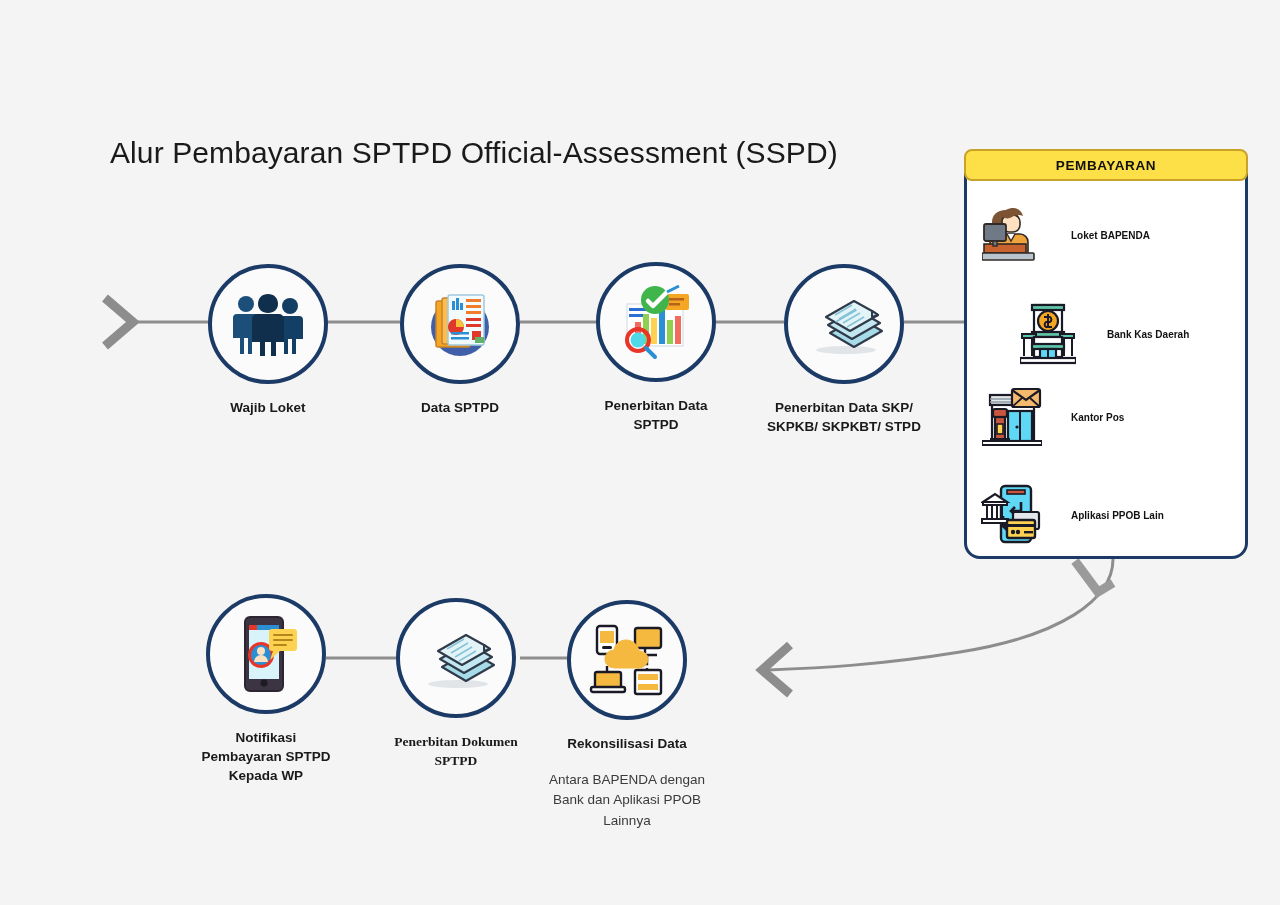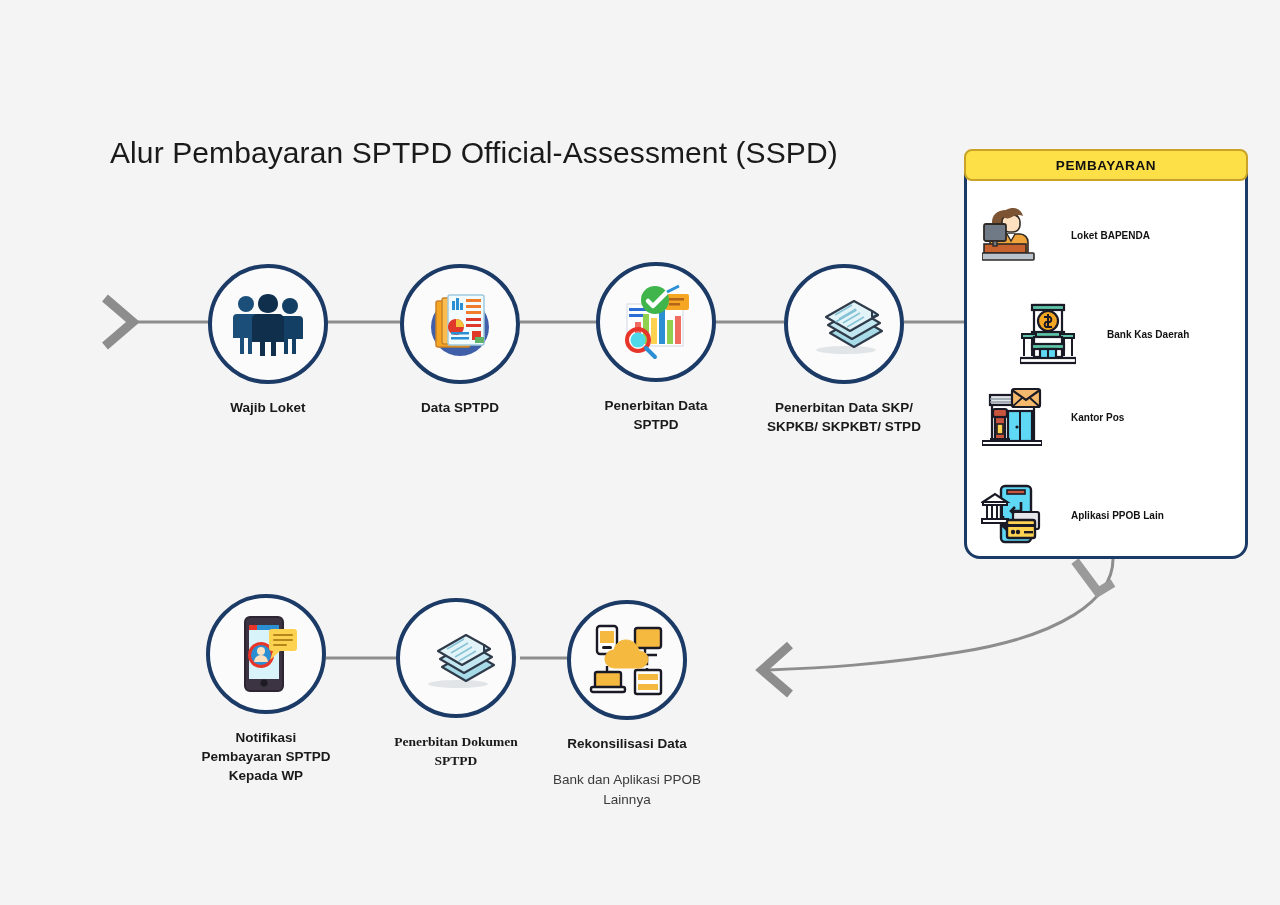--- a/index.html
+++ b/index.html
@@ -364,20 +364,21 @@
           <rect x="51" y="62" width="20" height="6" fill="#f5b940"></rect>
 
           <path d="M28 46 c-6 0 -10 -4 -10 -9 c0 -5 4 -9 9 -9 c1 -6 6 -10 12 -10 c7 0 12 5 13 11 c5 0 9 4 9 8 c0 5 -4 9 -10 9 z" fill="#f5b940" stroke="#f5b940" stroke-width="1"></path>
         </svg>
       </span>
     </div>
     <div class="node-label">
       <div>Rekonsilisasi Data</div>
     </div>
     <div class="node-sublabel" style="top:170px;">
+      <div>Antara BAPENDA dengan</div>
       <div>Bank dan Aplikasi PPOB</div>
       <div>Lainnya</div>
     </div>
   </div>
 
   <div id="payment-panel">
 
     <div id="payment-header">PEMBAYARAN</div>
 
     <div class="pay-row" style="top:38px;">

